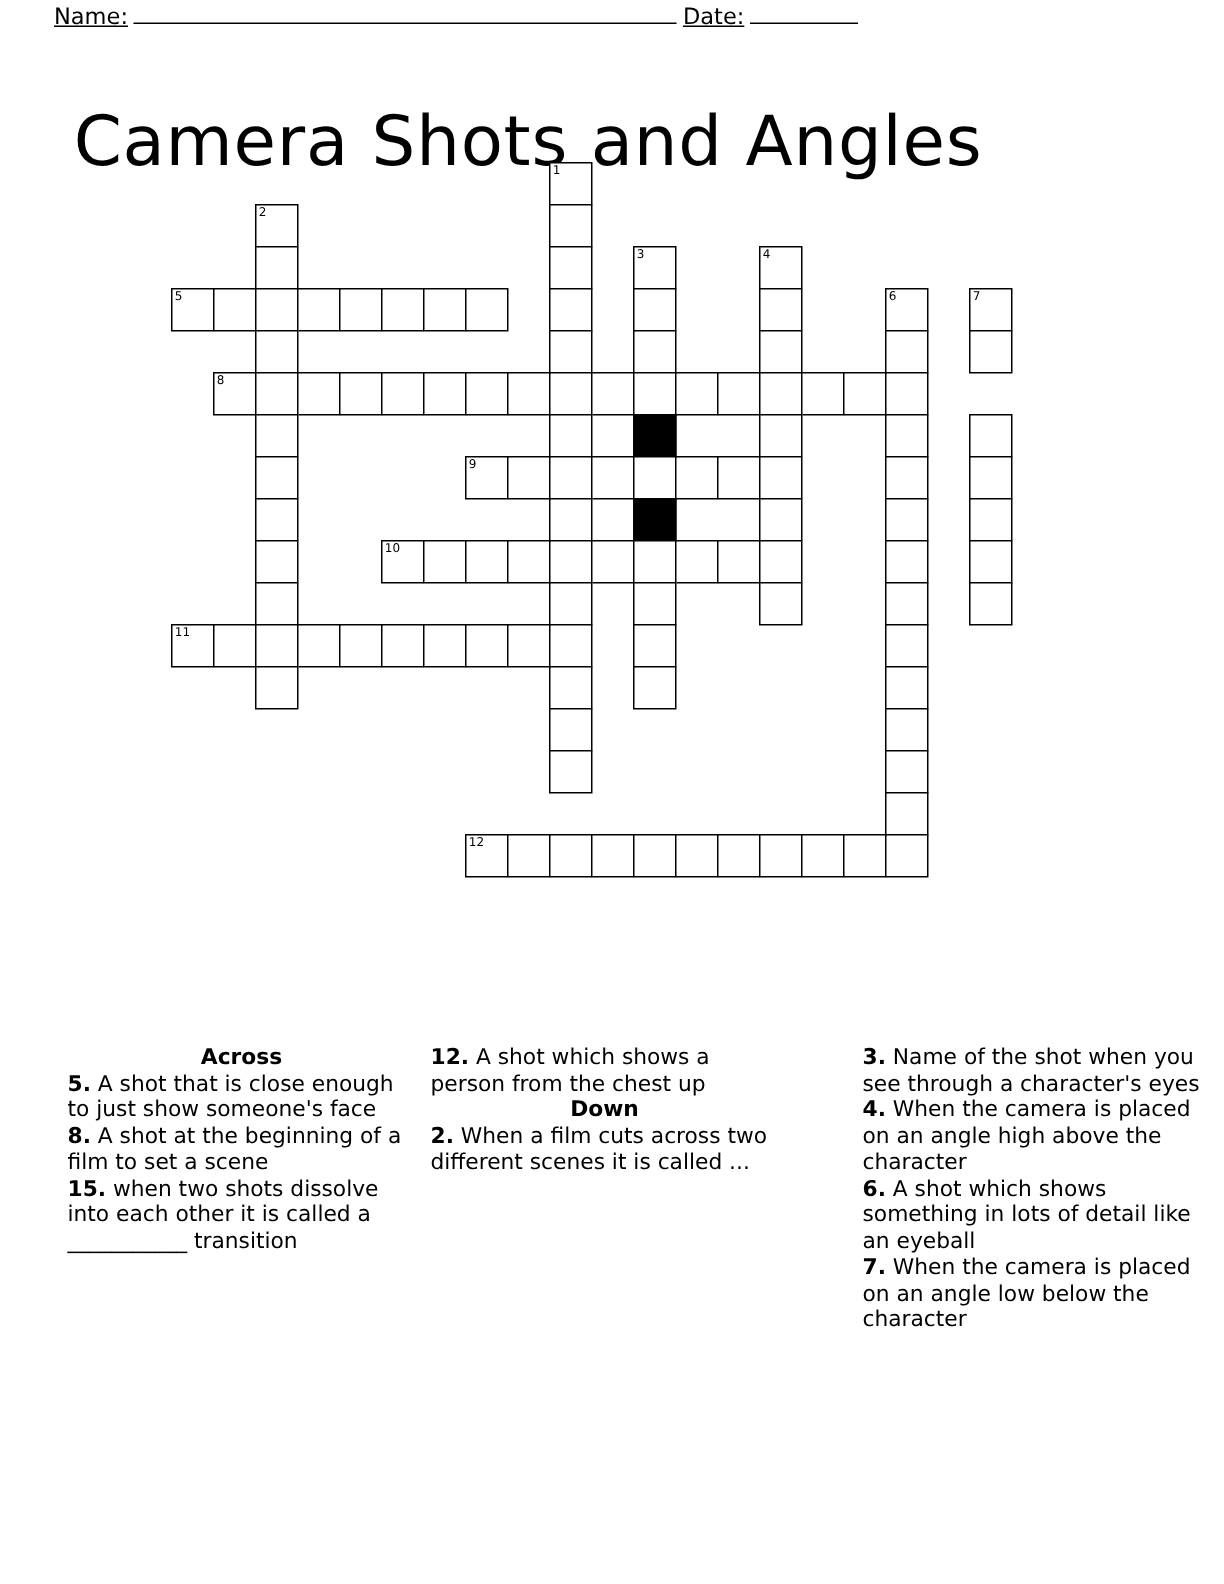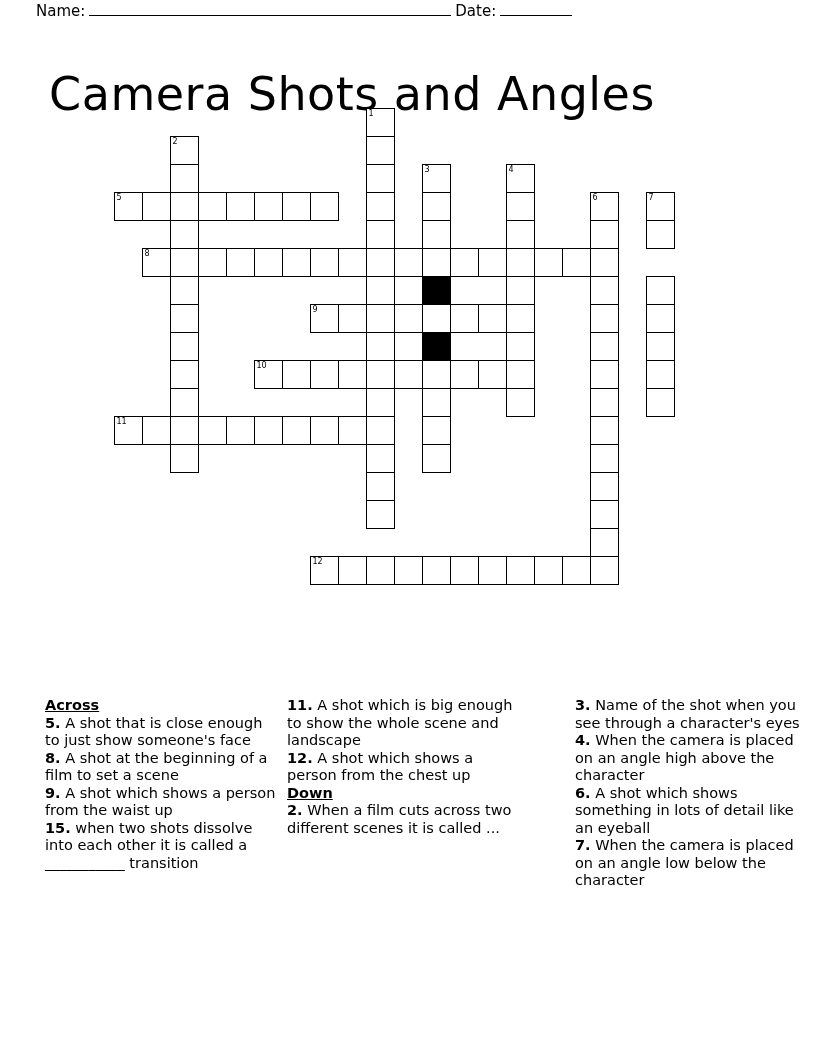--- a/index.html
+++ b/index.html
@@ -23,20 +23,21 @@
   }
   
   .header-line {
     position: absolute;
     left: 36px;
     top: 2px;
     width: 744px;
     font-size: 15px;
     letter-spacing: 0px;
     white-space: nowrap;
+    text-decoration: underline;
   }
   .header-line .rule {
     display: inline-block;
     border-bottom: 1px solid #000;
     height: 12px;
     vertical-align: baseline;
   }
   .rule-long { width: 362px; margin: 0 4px 0 4px;}
   .rule-short { width: 72px; margin-left: 4px; }
   
@@ -90,23 +91,23 @@
     position: absolute;
     top: 0;
     font-size: 14.5px;
     line-height: 17.5px;
   }
   .col1 { left: 0px;   width: 232px; }
   .col2 { left: 242px; width: 232px; }
   .col3 { left: 486px; width: 240px; margin-left: 44px; }
   .clue-heading {
     font-weight: bold;
-    text-decoration: underline;
     display: block;
     margin-bottom: 0px;
+    text-align: center;
   }
   .clue {
     display: block;
   }
   .clue b { font-weight: bold; }
 </style>
 </head>
 <body>
 
 <div class="page">
@@ -259,25 +260,23 @@
       <div class="cell" style="left: 420px; top: 448px;"></div>
       <div class="cell" style="left: 448px; top: 448px;"></div>
       <div class="cell" style="left: 476px; top: 448px;"></div>
     </div>
 
   <div id="clues">
     <div class="clue-col col1">
         <span class="clue-heading">Across</span>
         <span class="clue"><b>5.</b> A shot that is close enough to just show someone's face</span>
         <span class="clue"><b>8.</b> A shot at the beginning of a film to set a scene</span>
-        <span class="clue"><b>9.</b> A shot which shows a person from the waist up</span>
         <span class="clue"><b>15.</b> when two shots dissolve into each other it is called a ___________ transition</span>
       </div>
     <div class="clue-col col2">
-        <span class="clue"><b>11.</b> A shot which is big enough to show the whole scene and landscape</span>
         <span class="clue"><b>12.</b> A shot which shows a person from the chest up</span>
         <span class="clue-heading">Down</span>
         <span class="clue"><b>2.</b> When a film cuts across two different scenes it is called ...</span>
       </div>
     <div class="clue-col col3">
         <span class="clue"><b>3.</b> Name of the shot when you see through a character's eyes</span>
         <span class="clue"><b>4.</b> When the camera is placed on an angle high above the character</span>
         <span class="clue"><b>6.</b> A shot which shows something in lots of detail like an eyeball</span>
         <span class="clue"><b>7.</b> When the camera is placed on an angle low below the character</span>
       </div>

